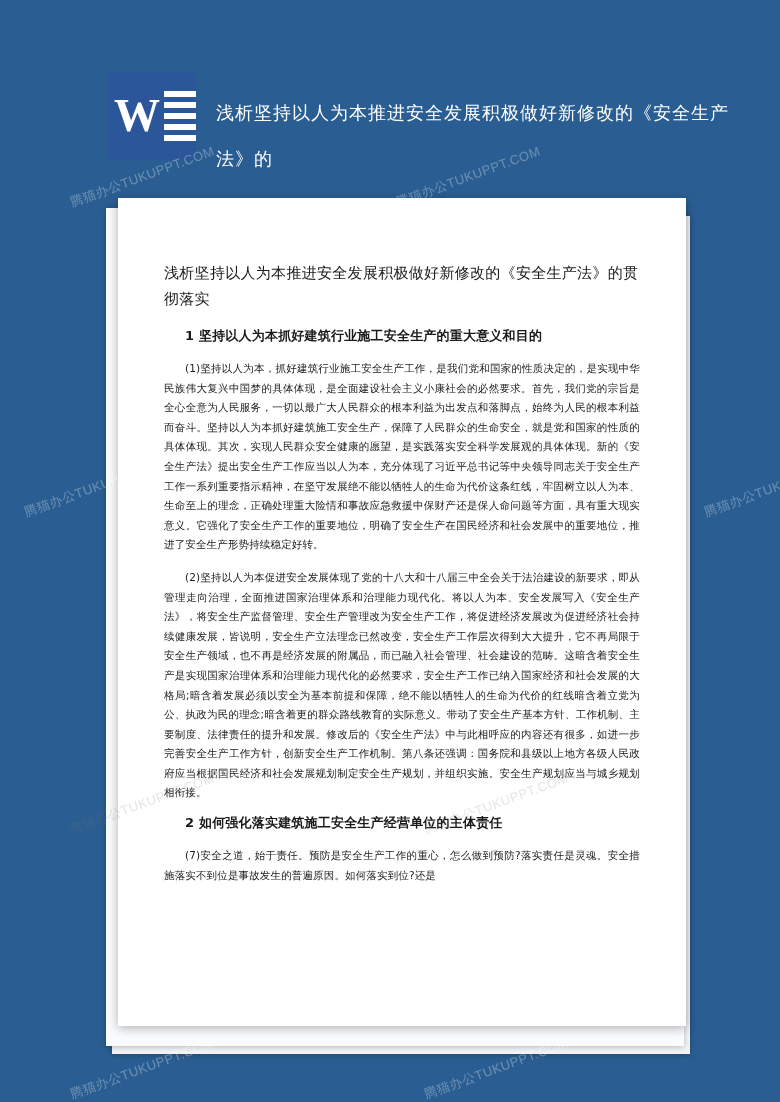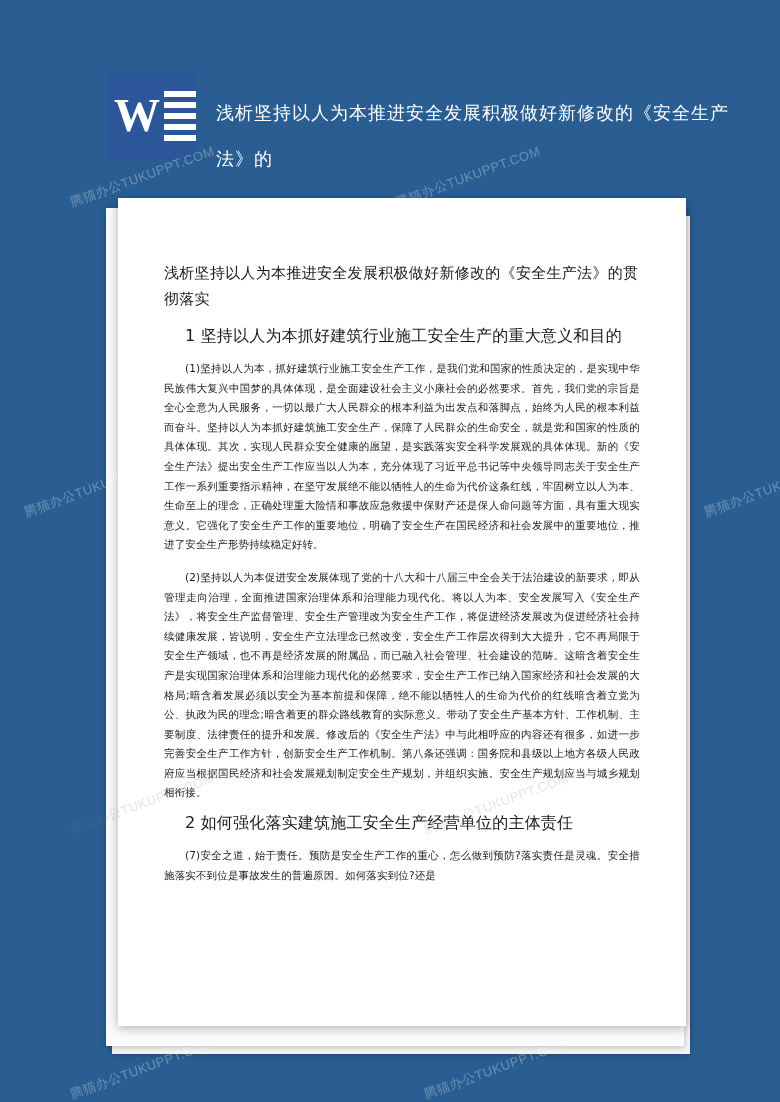--- a/index.html
+++ b/index.html
@@ -118,26 +118,27 @@
   .doc-title {
     font-family: "DejaVu Sans", sans-serif;
     font-size: 15px;
     line-height: 26px;
     color: #1a1a1a;
     margin: 0 0 14px 0;
     letter-spacing: 0.3px;
   }
   .doc-heading {
     font-family: "DejaVu Sans", sans-serif;
-    font-size: 16px;
+    font-size: 13px;
     line-height: 20px;
     color: #1a1a1a;
     margin: 10px 0 6px 0;
     text-indent: 21px;
     letter-spacing: 0.2px;
+    font-weight: bold;
   }
   .doc-para {
     font-family: "DejaVu Sans", sans-serif;
     font-size: 10.5px;
     line-height: 19.6px;
     color: #1a1a1a;
     margin: 13px 0 7px 0;
     text-indent: 21px;
     text-align: justify;
     letter-spacing: 0.15px;

